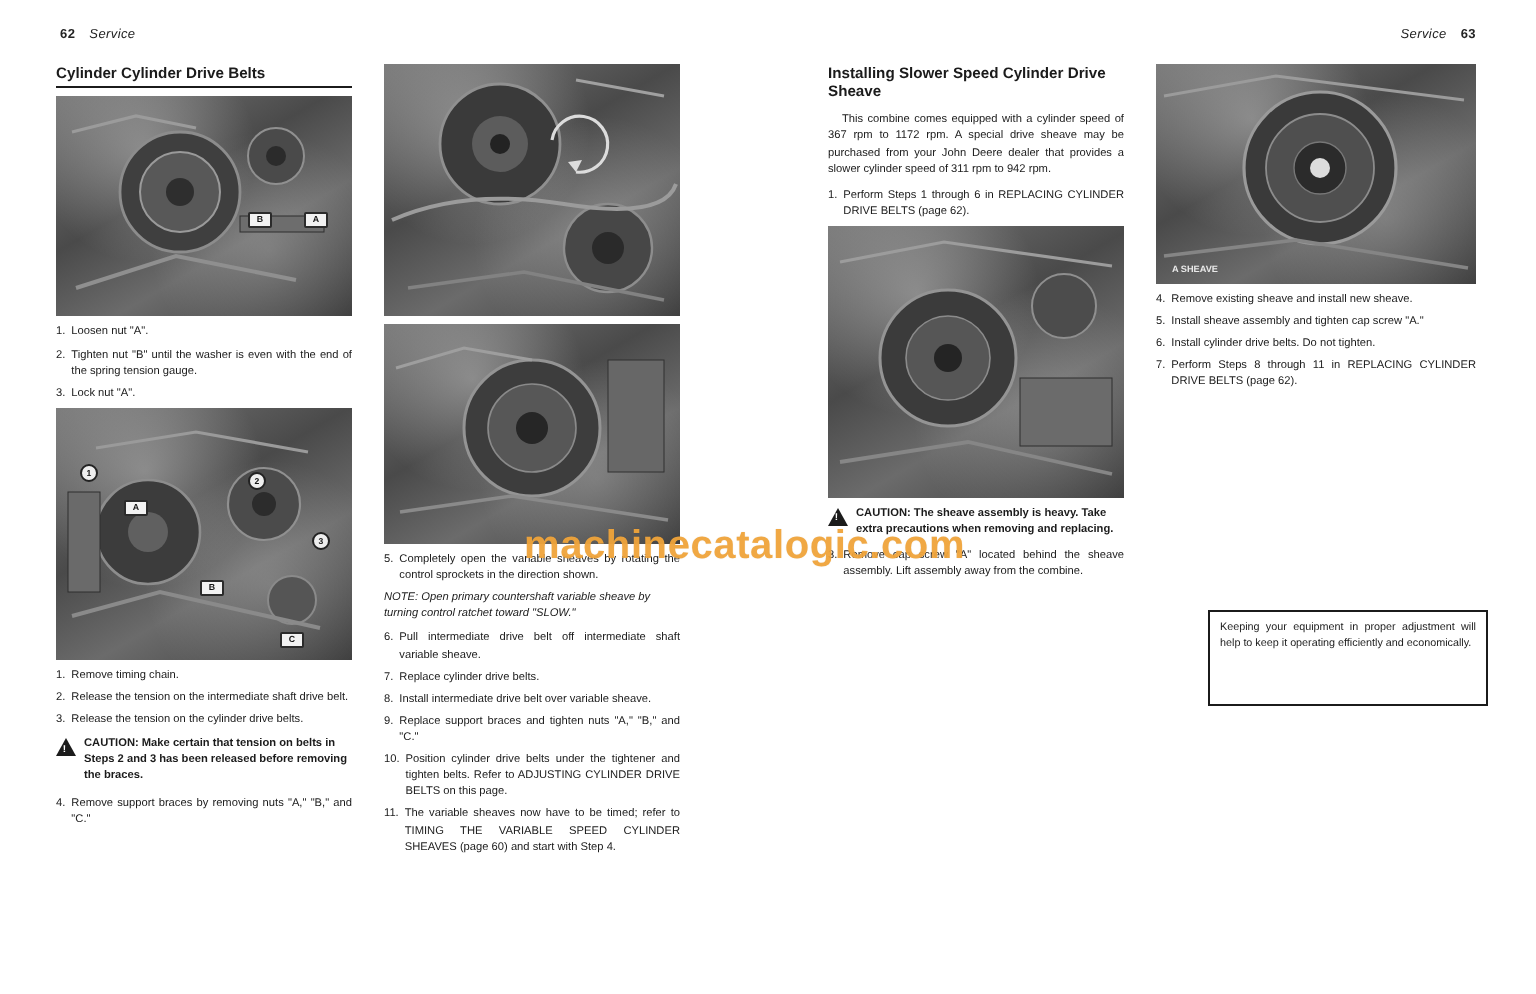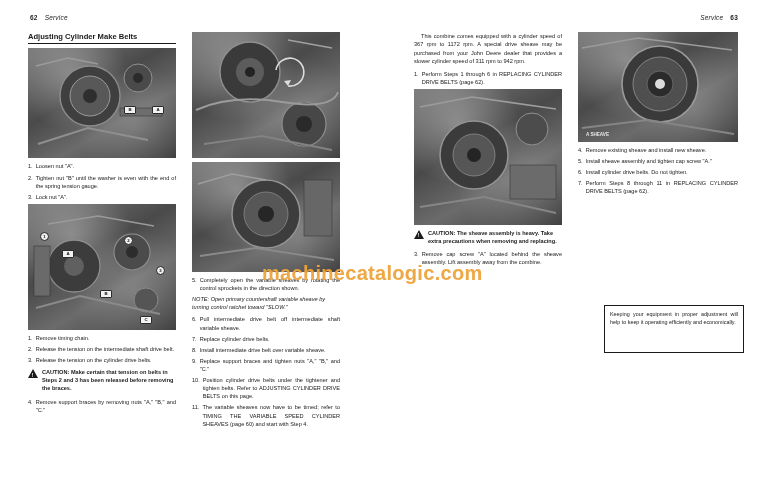--- a/index.html
+++ b/index.html
@@ -86,21 +86,21 @@
   <div class="hdr hdr-left">
     <span class="pg">62</span>
     <span class="sec" style="margin-left:5px;">Service</span>
   </div>
   <div class="hdr hdr-right">
     <span class="sec">Service</span>
     <span class="pg" style="margin-left:5px;">63</span>
   </div>
 
   <div class="col c1">
-    <h2 class="sec-title">Adjusting Cylinder Make Belts</h2>
+    <h2 class="sec-title">Cylinder Cylinder Drive Belts</h2>
 
     <div class="photo" style="height:110px;">
       <div class="shade"></div>
       <svg viewBox="0 0 148 110" preserveAspectRatio="none">
         <circle cx="62" cy="48" r="30" fill="#3f3f3f" stroke="#8c8c8c" stroke-width="1.4"></circle>
         <circle cx="62" cy="48" r="20" fill="#585858" stroke="#9a9a9a" stroke-width="1"></circle>
         <circle cx="62" cy="48" r="7" fill="#2e2e2e"></circle>
         <circle cx="110" cy="30" r="14" fill="#4a4a4a" stroke="#909090" stroke-width="1"></circle>
         <circle cx="110" cy="30" r="5" fill="#2b2b2b"></circle>
         <path d="M10 96 L60 80 L120 92" stroke="#8f8f8f" stroke-width="2" fill="none"></path>
@@ -235,20 +235,21 @@
         <span class="t">Position cylinder drive belts under the tightener and tighten belts. Refer to ADJUSTING CYLINDER DRIVE BELTS on this page.</span>
       </li>
       <li class="step">
         <span class="n">11.</span>
         <span class="t">The variable sheaves now have to be timed; refer to TIMING THE VARIABLE SPEED CYLINDER SHEAVES (page 60) and start with Step 4.</span>
       </li>
     </ol>
   </div>
 
   <div class="col c3">
+    <h2 class="sec-title plain">Installing Slower Speed Cylinder Drive Sheave</h2>
 
     <p class="body ind">This combine comes equipped with a cylinder speed of 367 rpm to 1172 rpm. A special drive sheave may be purchased from your John Deere dealer that provides a slower cylinder speed of 311 rpm to 942 rpm.</p>
 
     <ol>
       <li class="step">
         <span class="n">1.</span>
         <span class="t">Perform Steps 1 through 6 in REPLACING CYLINDER DRIVE BELTS (page 62).</span>
       </li>
     </ol>
 

